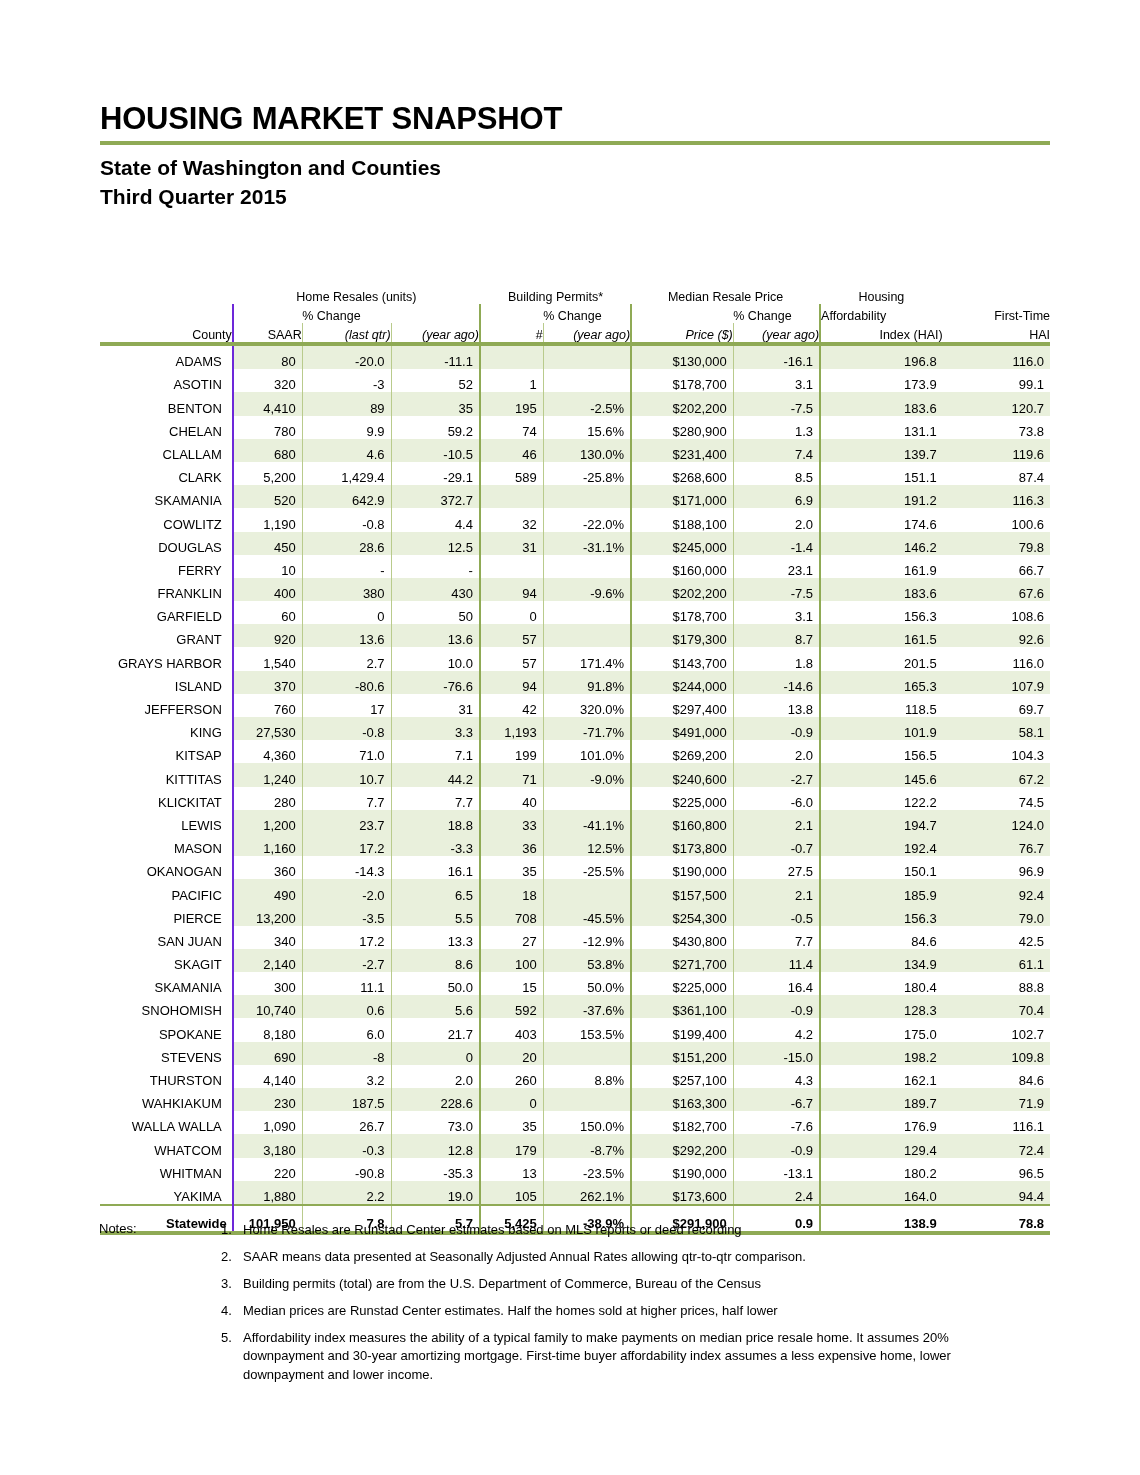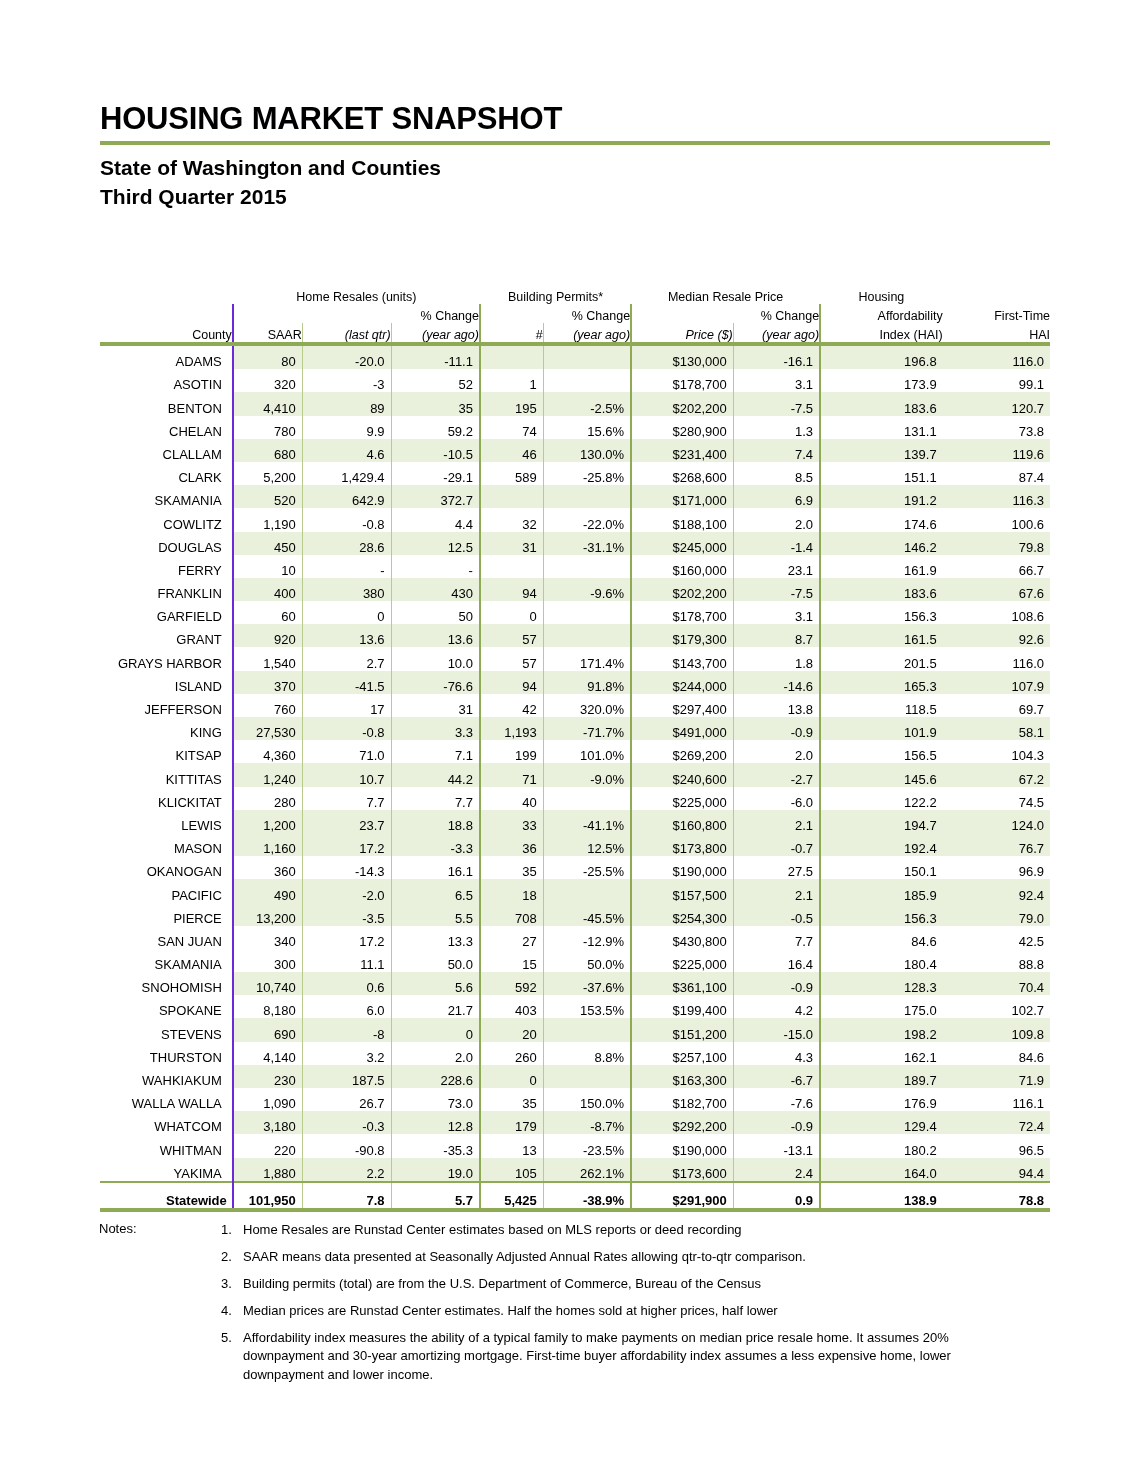--- a/index.html
+++ b/index.html
@@ -93,21 +93,21 @@
     padding-bottom: 5px;
     height: 20px;
   }
   .hdr-row th {
     font-weight: bold;
     font-size: 12.5px;
     height: 19px;
     padding: 1px 6px 1px 4px;
   }
   .hdr-row th.num { text-align: right; }
-  .hdr-row th.ctr { text-align: right; }
+  .hdr-row th.ctr { text-align: left; }
   .hdr-ital { font-style: italic; font-weight: bold; }
 
   
   .gb-left  { border-left: 2px solid #6d28d9; }
   .gb-right { border-right: 2px solid #8faa55; }
 
   
   .vdiv { border-right: 1px solid #b9cb8c; }
 
   
@@ -414,21 +414,21 @@
             <td class="vdiv">57</td>
             <td class="gb-right">171.4%</td>
             <td class="vdiv">$143,700</td>
             <td class="gb-right">1.8</td>
             <td class="">201.5</td>
             <td class="">116.0</td>
           </tr>
           <tr class="data alt">
             <td class="county ">ISLAND</td>
             <td class="gb-left vdiv">370</td>
-            <td class="vdiv">-41.5</td>
+            <td class="vdiv">-80.6</td>
             <td class="gb-right">-76.6</td>
             <td class="vdiv">94</td>
             <td class="gb-right">91.8%</td>
             <td class="vdiv">$244,000</td>
             <td class="gb-right">-14.6</td>
             <td class="">165.3</td>
             <td class="">107.9</td>
           </tr>
           <tr class="data">
             <td class="county ">JEFFERSON</td>
@@ -554,20 +554,32 @@
             <td class="county ">SAN JUAN</td>
             <td class="gb-left vdiv">340</td>
             <td class="vdiv">17.2</td>
             <td class="gb-right">13.3</td>
             <td class="vdiv">27</td>
             <td class="gb-right">-12.9%</td>
             <td class="vdiv">$430,800</td>
             <td class="gb-right">7.7</td>
             <td class="">84.6</td>
             <td class="">42.5</td>
+          </tr>
+          <tr class="data alt">
+            <td class="county ">SKAGIT</td>
+            <td class="gb-left vdiv">2,140</td>
+            <td class="vdiv">-2.7</td>
+            <td class="gb-right">8.6</td>
+            <td class="vdiv">100</td>
+            <td class="gb-right">53.8%</td>
+            <td class="vdiv">$271,700</td>
+            <td class="gb-right">11.4</td>
+            <td class="">134.9</td>
+            <td class="">61.1</td>
           </tr>
           <tr class="data">
             <td class="county ">SKAMANIA</td>
             <td class="gb-left vdiv">300</td>
             <td class="vdiv">11.1</td>
             <td class="gb-right">50.0</td>
             <td class="vdiv">15</td>
             <td class="gb-right">50.0%</td>
             <td class="vdiv">$225,000</td>
             <td class="gb-right">16.4</td>

